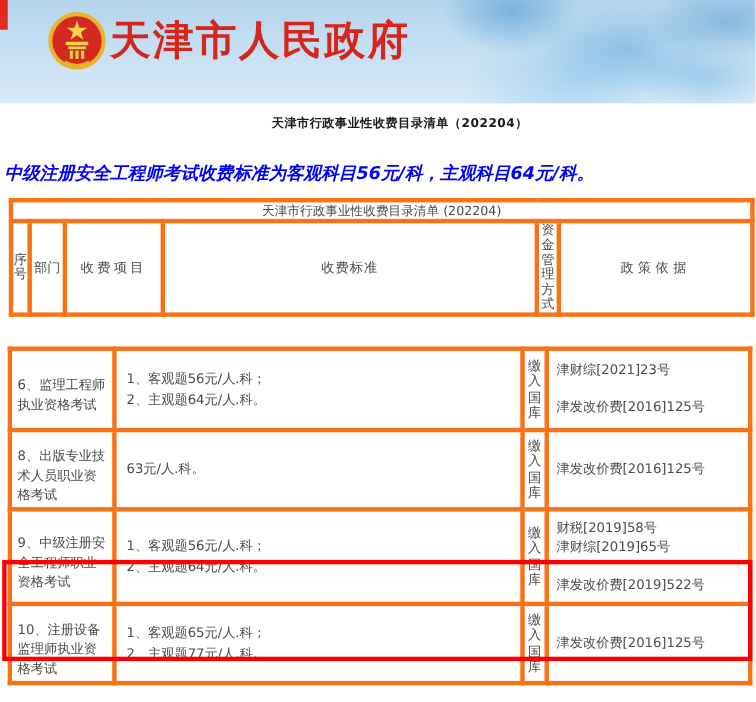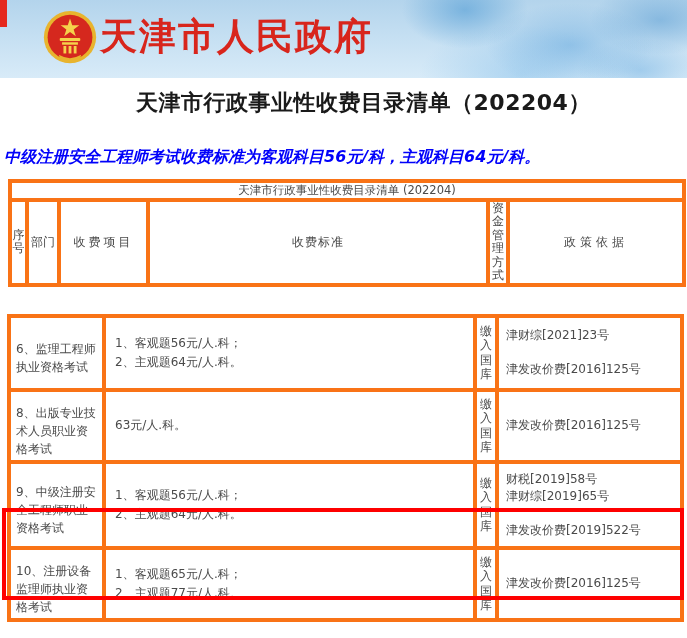--- a/index.html
+++ b/index.html
@@ -7,21 +7,21 @@
     width: 687px; height: 638px;
     background: #ffffff;
     font-family: "DejaVu Sans", "Liberation Sans", sans-serif;
     position: relative;
     overflow: hidden;
   }
 
   
   .banner {
     position: relative;
-    width: 687px; height: 78px;
+    width: 687px; height: 94px;
     background: linear-gradient(180deg, #b3d4ec 0%, #c8e1f3 55%, #d8ebf8 100%);
     overflow: hidden;
   }
   .banner-texture {
     position: absolute; inset: 0;
     background:
       radial-gradient(90px 55px at 465px 10px,  rgba(70,150,210,.55), rgba(70,150,210,0) 70%),
       radial-gradient(120px 60px at 570px 45px, rgba(95,165,220,.50), rgba(95,165,220,0) 70%),
       radial-gradient(100px 50px at 660px 20px, rgba(70,145,205,.45), rgba(70,145,205,0) 70%),
       radial-gradient(140px 70px at 520px 75px, rgba(140,195,235,.55), rgba(140,195,235,0) 72%),
@@ -46,21 +46,21 @@
     position: absolute; left: 102px; top: 57px;
     font-size: 11.5px; font-weight: bold;
     color: #d8251c; letter-spacing: 1.4px;
     white-space: nowrap;
   }
 
   
   .page-title {
     margin-top: 10px;
     text-align: center;
-    font-size: 22px; font-weight: bold;
+    font-size: 11px; font-weight: bold;
     color: #1a1a1a; letter-spacing: 0.5px; padding-left: 40px;
   }
   .notice {
     margin-top: 29px;
     padding-left: 4px;
     font-size: 16px; font-weight: bold; font-style: italic;
     color: #0101fa;
     white-space: nowrap;
   }
 

